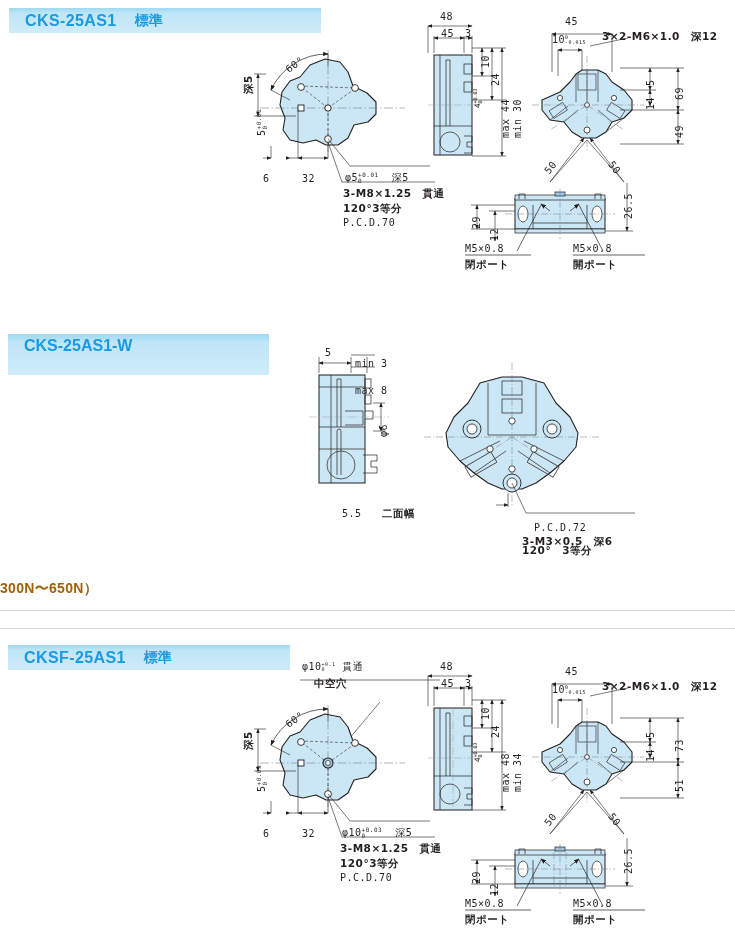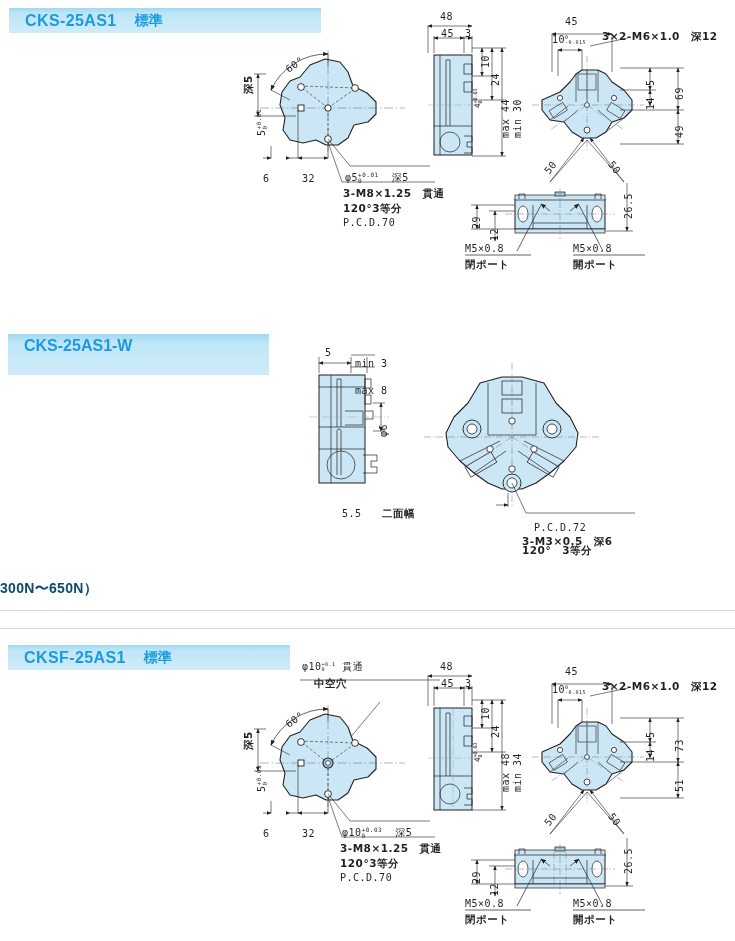--- a/index.html
+++ b/index.html
@@ -27,21 +27,21 @@
   .titlebar2{
     position:absolute;
     background:linear-gradient(to bottom,#9fd9f2 0%,#bfe6f7 22%,#cfebf9 100%);
     padding:2px 10px 20px 16px;
   }
   .titlebar2 .l1{color:#1b9ae0;font-weight:bold;font-size:16px;line-height:19px;white-space:nowrap;}
   .titlebar2 .l2{color:#1b9ae0;font-weight:bold;font-size:13px;line-height:17px;white-space:nowrap;}
 
   
   .rule{position:absolute;left:0;width:735px;height:1px;background:#d6d6d6;}
-  .fragtext{position:absolute;font-size:14px;font-weight:bold;color:#0c4a6e;letter-spacing:.3px;text-align:center;}
+  .fragtext{position:absolute;font-size:14px;font-weight:bold;color:#a16207;letter-spacing:.3px;text-align:center;}
 
   
   .dwg{position:absolute;}
   .dwg svg{display:block;overflow:visible;}
   .lbl{
     position:absolute;font-family:"DejaVu Sans Mono","Liberation Mono",monospace;
     font-size:10px;color:#231f20;white-space:nowrap;letter-spacing:.5px;
   }
   .lbl.sm{font-size:7.5px;letter-spacing:0;}
   .lbl.jp{font-family:"DejaVu Sans","Liberation Sans",sans-serif;font-size:10.5px;font-weight:bold;}

